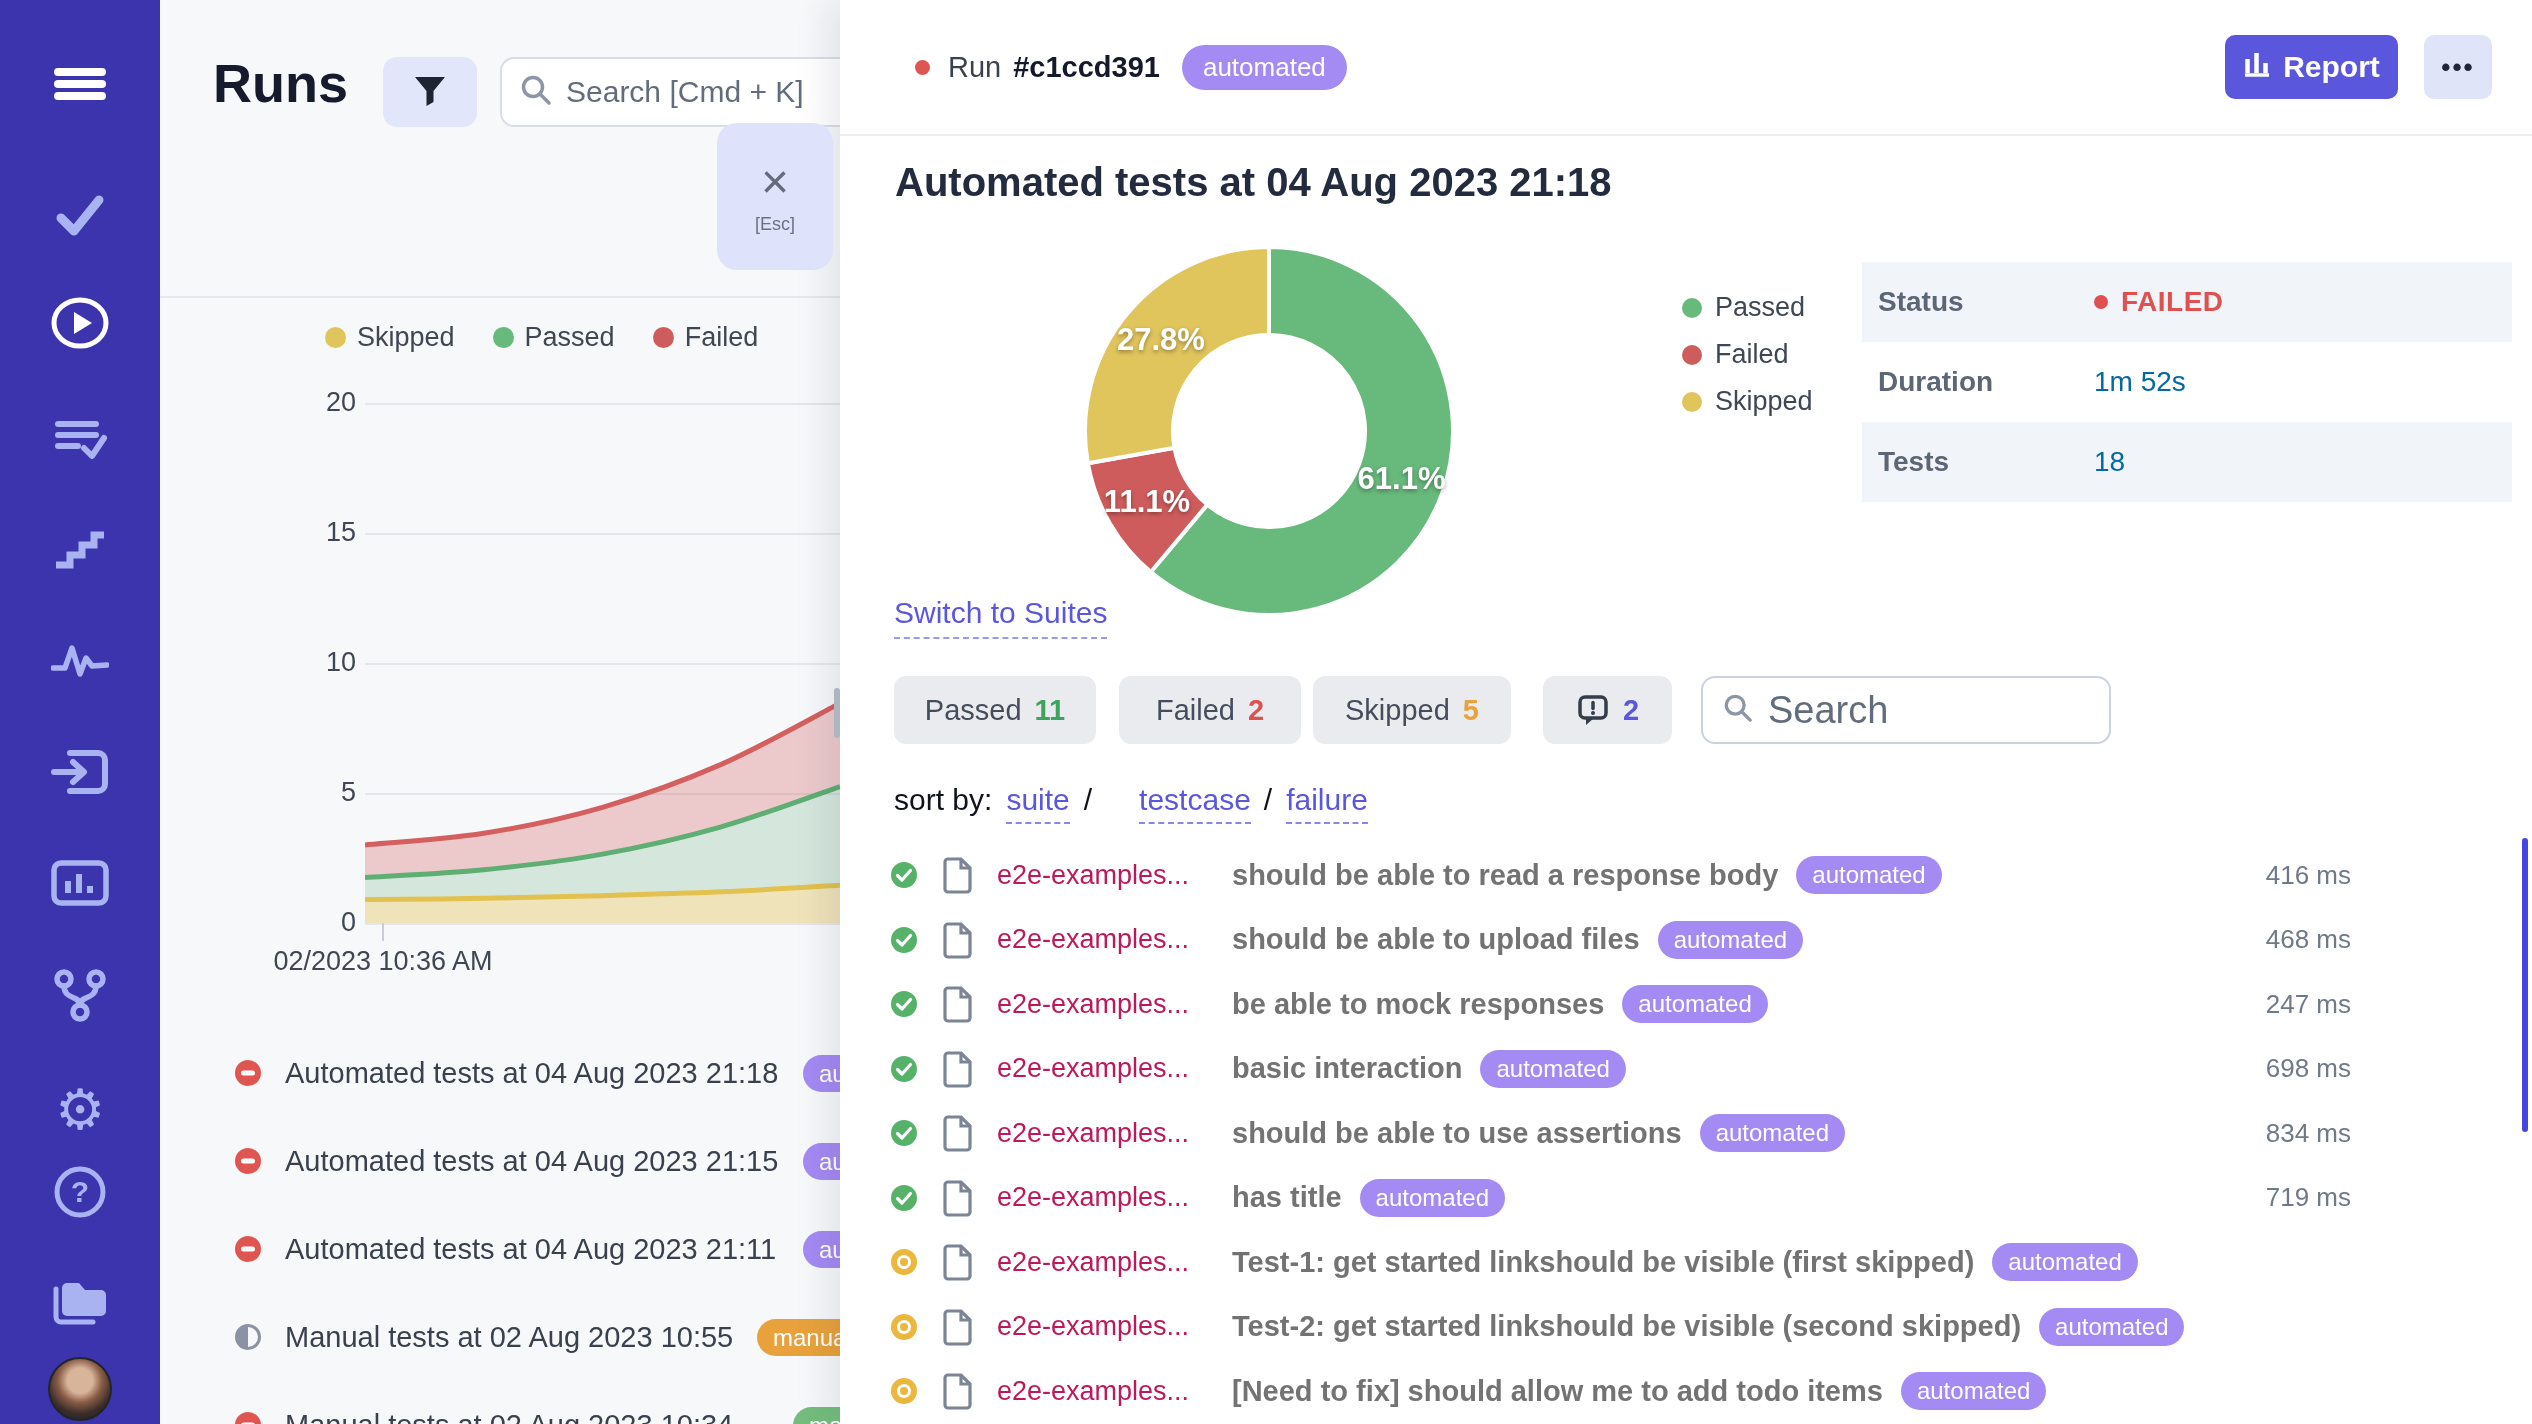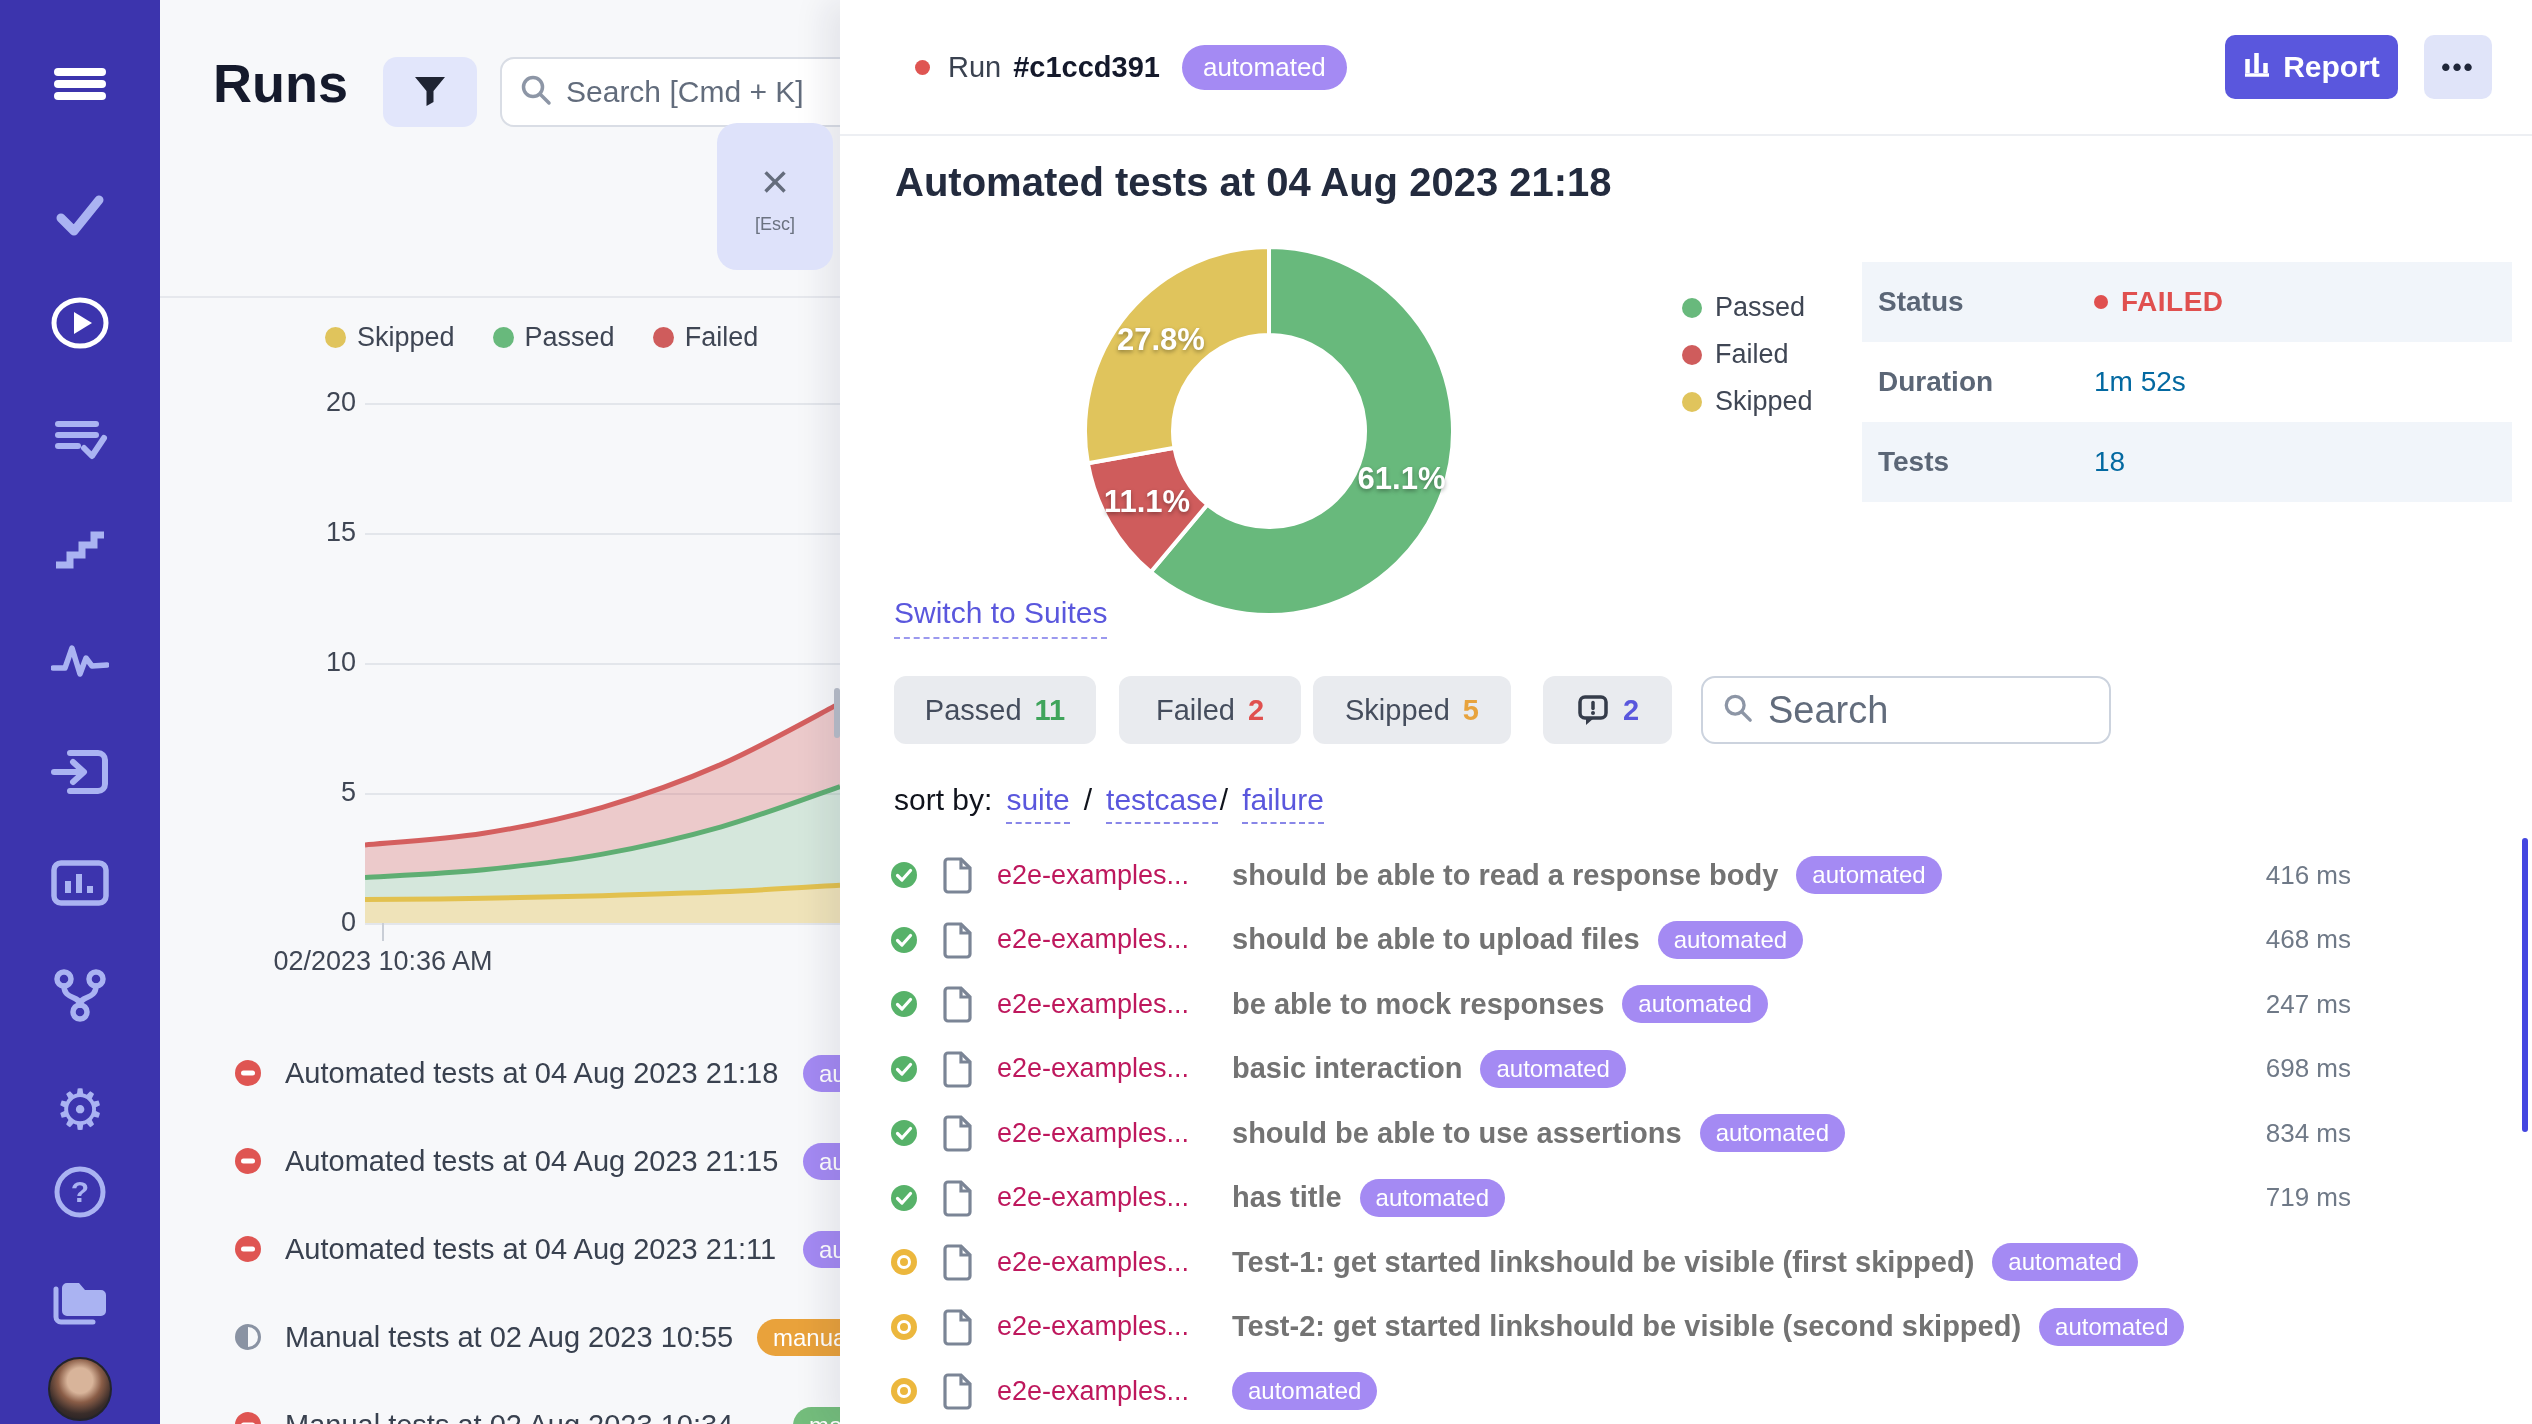--- a/index.html
+++ b/index.html
@@ -435,21 +435,21 @@
       <input type="text" placeholder="Search" style="">
     </div>
 
     <div class="sort-row">
       <span>sort by:</span>
       <span id="sort-mount" style="display:flex; gap:14px; align-items:baseline;">
           <span style="display:flex; gap:14px; align-items:baseline;">
     <a class="sort-link">suite</a>
     <span class="sort-sep">/</span>
   </span>
-          <span style="display:flex; gap:2px; align-items:baseline;">
+          <span style="display:flex; gap:13px; align-items:baseline;margin-left:33px;">
     <a class="sort-link">testcase</a>
     <span class="sort-sep">/</span>
   </span>
           <span style="display:flex; gap:14px; align-items:baseline;">
     <a class="sort-link">failure</a>
 
   </span>
         </span>
     </div>
 
@@ -631,20 +631,21 @@
             </svg>
     </span>
     <span class="t-file">
       <svg width="30" height="37" viewBox="0 0 30 37">
               <path d="M5,2 h13 l9,9 v21 a3,3 0 0 1 -3,3 H5 a3,3 0 0 1 -3,-3 V5 a3,3 0 0 1 3,-3 z" fill="none" stroke="#7b8596" stroke-width="3.2"></path>
               <path d="M18,2 v9 h9" fill="none" stroke="#7b8596" stroke-width="3.2"></path>
             </svg>
     </span>
     <span class="t-suite">e2e-examples...</span>
     <span class="t-main">
+      <span class="t-name">[Need to fix] should allow me to add todo items</span>
       <span class="t-badge">automated</span>
     </span>
 
   </div>
       </div>
     <div class="detail-scrollbar"></div>
   </section>
 </div>
 
 </body></html>

